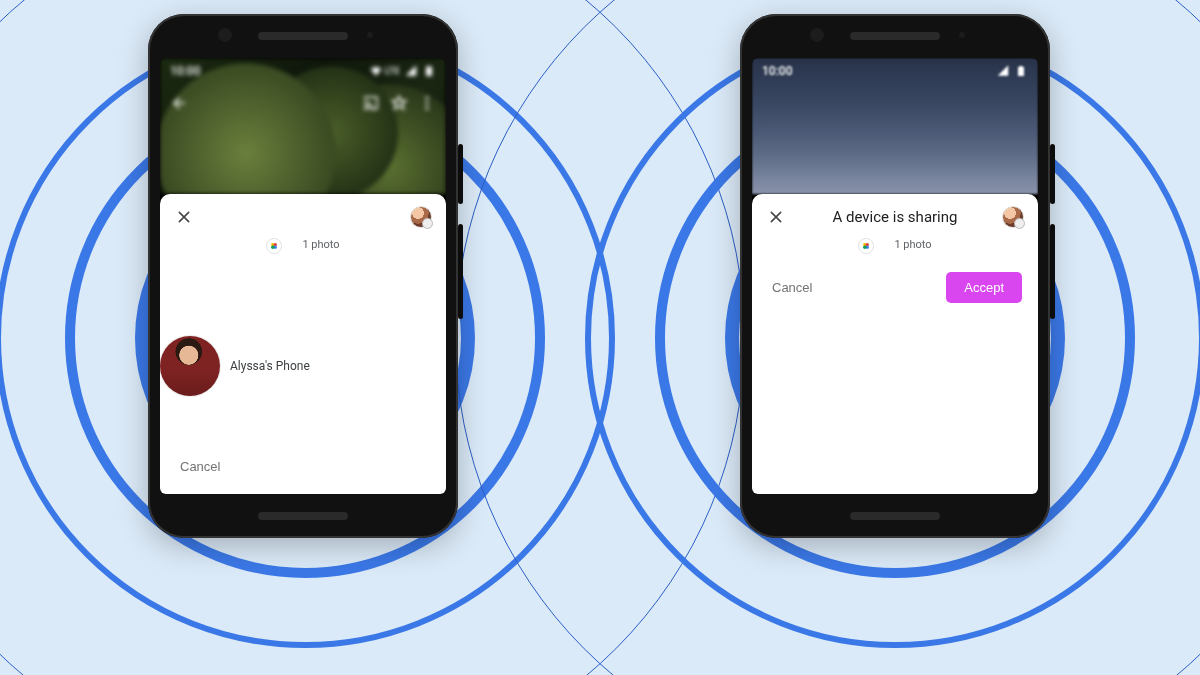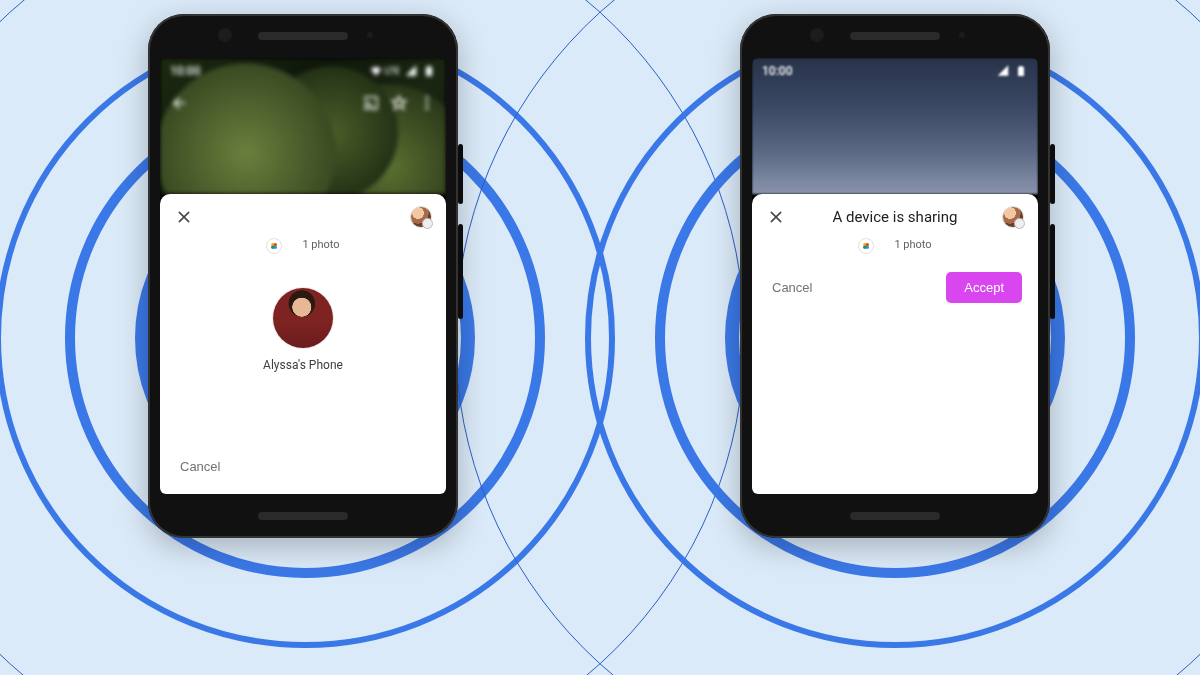--- a/index.html
+++ b/index.html
@@ -216,21 +216,21 @@
     border: 1px solid #e2e2e2;
     background: #fff;
     display: inline-flex;
     align-items: center;
     justify-content: center;
   }
 
   .contact {
     flex: 1 1 auto;
     display: flex;
-    flex-direction: column;
+    flex-direction: row;
     align-items: center;
     justify-content: flex-start;
     padding-top: 26px;
     gap: 10px;
   }
   .avatar {
     width: 60px; height: 60px;
     border-radius: 50%;
     position: relative;
     overflow: hidden;

